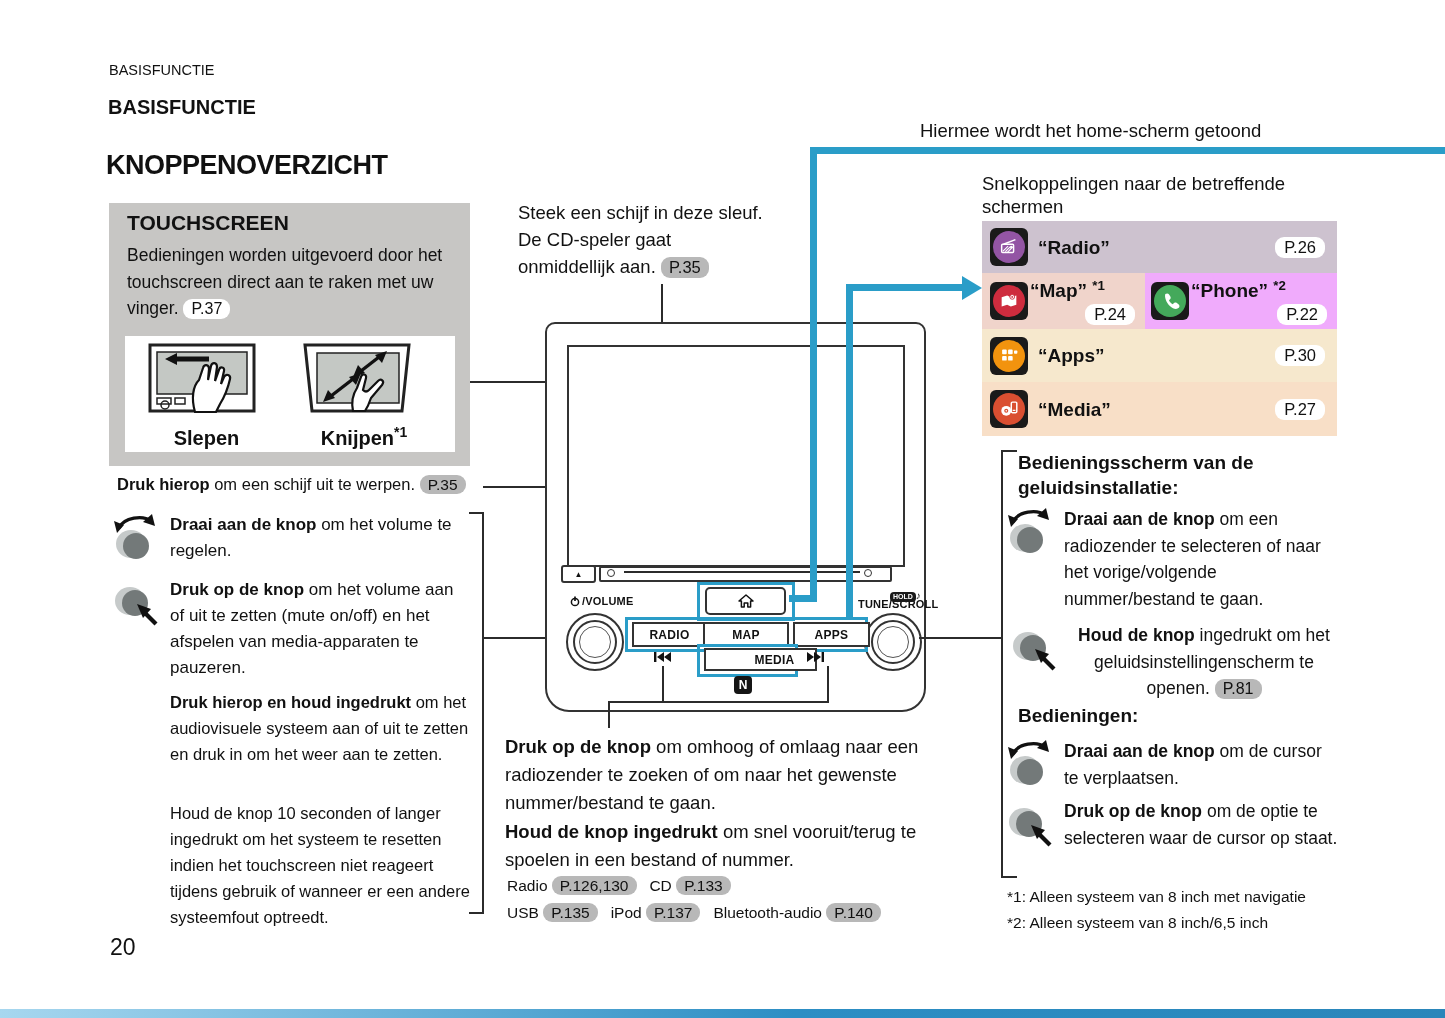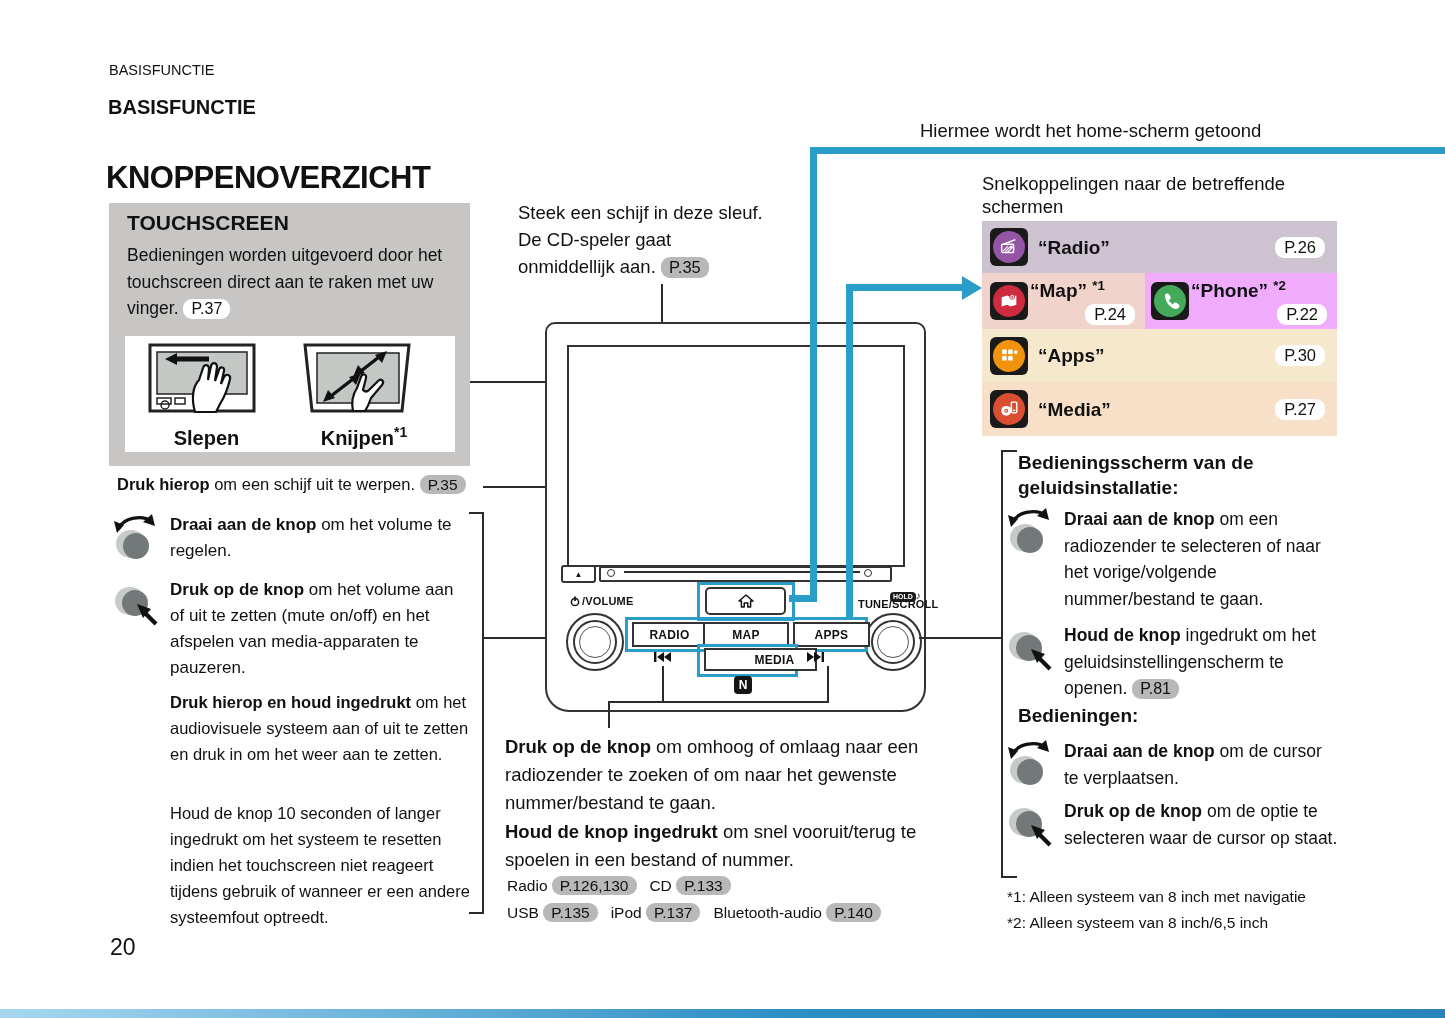--- a/index.html
+++ b/index.html
@@ -46,21 +46,21 @@
   .knicon{flex:0 0 56px;}
   .ntext{font-size:17px;line-height:26px;}
   sup{font-size:70%;}
 </style>
 </head>
 <body>
 <div class="page">
 
 <div class="abs" style="left:109px;top:62px;font-size:14.5px;">BASISFUNCTIE</div>
 <div class="abs b" style="left:108px;top:96px;font-size:20px;">BASISFUNCTIE</div>
-<div class="abs b" style="left:106px;top:160px;font-size:31px;letter-spacing:-.5px;text-align:center;">KNOPPENOVERZICHT</div>
+<div class="abs b" style="left:106px;top:150px;font-size:27px;letter-spacing:-.5px;text-align:center;">KNOPPENOVERZICHT</div>
 
 <div class="abs tsbox" style="left:109px;top:203px;width:361px;height:263px;">
   <div class="abs b" style="left:18px;top:8px;font-size:21px;">TOUCHSCREEN</div>
   <div class="abs" style="left:18px;top:39px;width:332px;font-size:17.5px;line-height:26.5px;">
     <span>Bedieningen worden uitgevoerd door het touchscreen direct aan te raken met uw vinger.</span>
     <span class="badge white" style="font-size:16px;">P.37</span>
   </div>
   <div class="abs" style="left:16px;top:133px;width:330px;height:116px;background:#fff;">
     <span class="abs" style="left:22px;top:6px;">
       <svg width="118" height="80" viewBox="0 0 118 80">
@@ -307,21 +307,21 @@
 <div class="noterow" style="left:1008px;top:506px;width:336px;">
   <span class="knicon"><svg width="48" height="52" viewBox="0 0 48 52">
           <path d="M5 16 C 10 5, 29 3, 37 9" fill="none" stroke="#111" stroke-width="3.4"></path>
           <polygon points="0,9 10,13 3,21" fill="#111"></polygon>
           <polygon points="38,2 41,14 29,10" fill="#111"></polygon>
           <ellipse cx="17" cy="32" rx="15" ry="14" fill="#c6caca"></ellipse>
           <circle cx="22" cy="34" r="13" fill="#737979"></circle>
         </svg></span>
   <span class="ntext" style="width:276px;font-size:17.5px;line-height:26.5px;"><span class="b">Draai aan de knop</span><span> om een radiozender te selecteren of naar het vorige/volgende nummer/bestand te gaan.</span></span>
 </div>
-<div class="noterow" style="left:1008px;top:622px;width:336px;">
+<div class="noterow" style="left:1008px;top:622px;width:336px;text-align:center;">
   <span class="knicon"><svg width="48" height="52" viewBox="0 0 48 52">
           <ellipse cx="16" cy="24" rx="15" ry="14" fill="#c6caca"></ellipse>
           <circle cx="21" cy="26" r="13" fill="#737979"></circle>
           <line x1="42" y1="47" x2="31" y2="36" stroke="#111" stroke-width="4.2"></line>
           <polygon points="23,27 37,32 29,41" fill="#111"></polygon>
         </svg></span>
   <span class="ntext" style="width:280px;font-size:17.5px;line-height:26.5px;"><span class="b">Houd de knop</span><span> ingedrukt om het geluidsinstellingenscherm te openen.</span>
     <span class="badge" style="font-size:16px;">P.81</span>
   </span>
 </div>

